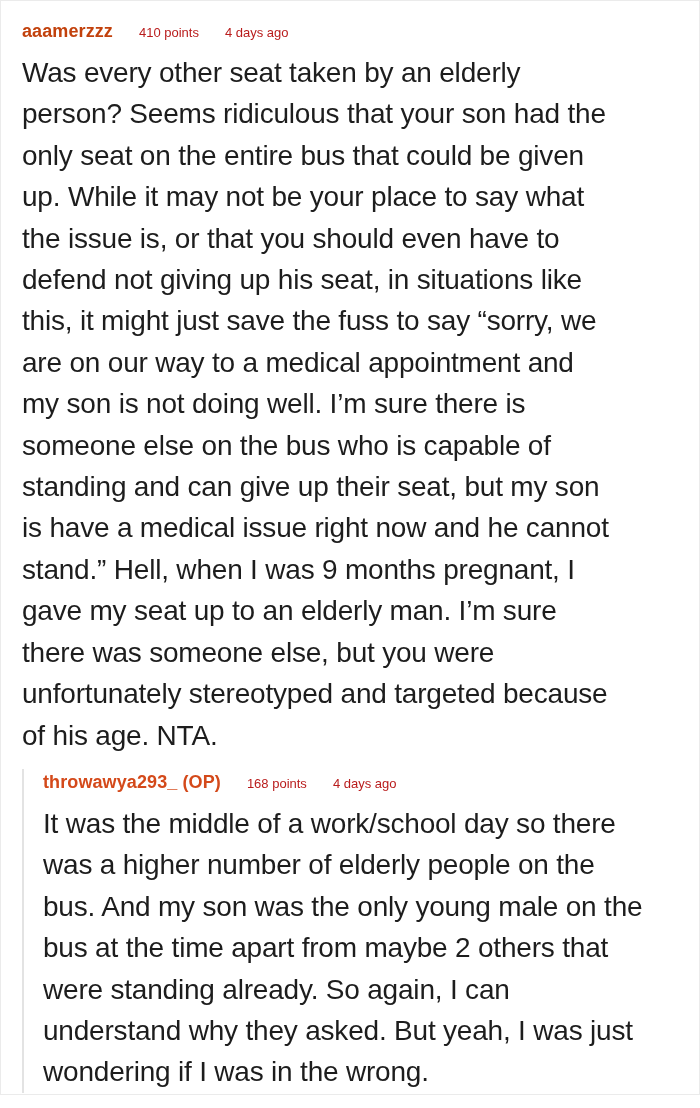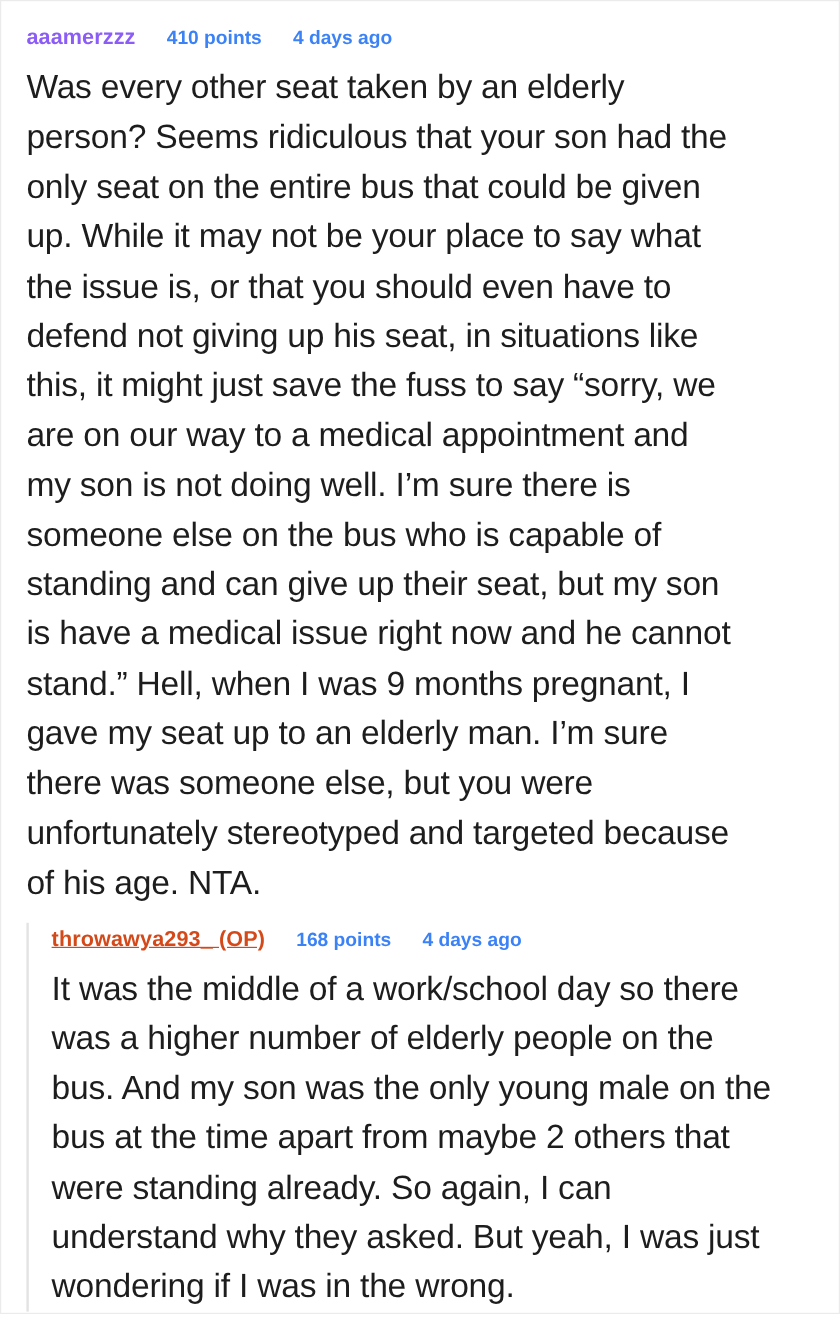--- a/index.html
+++ b/index.html
@@ -27,26 +27,25 @@
     line-height: 26px;
     margin-bottom: 6px;
   }
   .username {
     font-weight: bold;
     font-size: 18px;
     letter-spacing: 0.1px;
     text-decoration: none;
     cursor: pointer;
   }
-  .username.default { color: #8b5cf6; }
-  .username.op { color: #d4491a; text-decoration: underline; }
+  .username.default { color: #c2410c; }
+  .username.op { color: #d4491a; }
   .meta {
-    font-size: 16px;
-    color: #3b82f6;
-    font-weight: bold;
+    font-size: 13px;
+    color: #b91c1c;
   }
   .comment-body {
     font-size: 28px;
     line-height: 41.4px;
     color: #1d1d1d;
     letter-spacing: -0.2px;
     white-space: pre-line;
   }
   .reply {
     margin-top: 13px;

